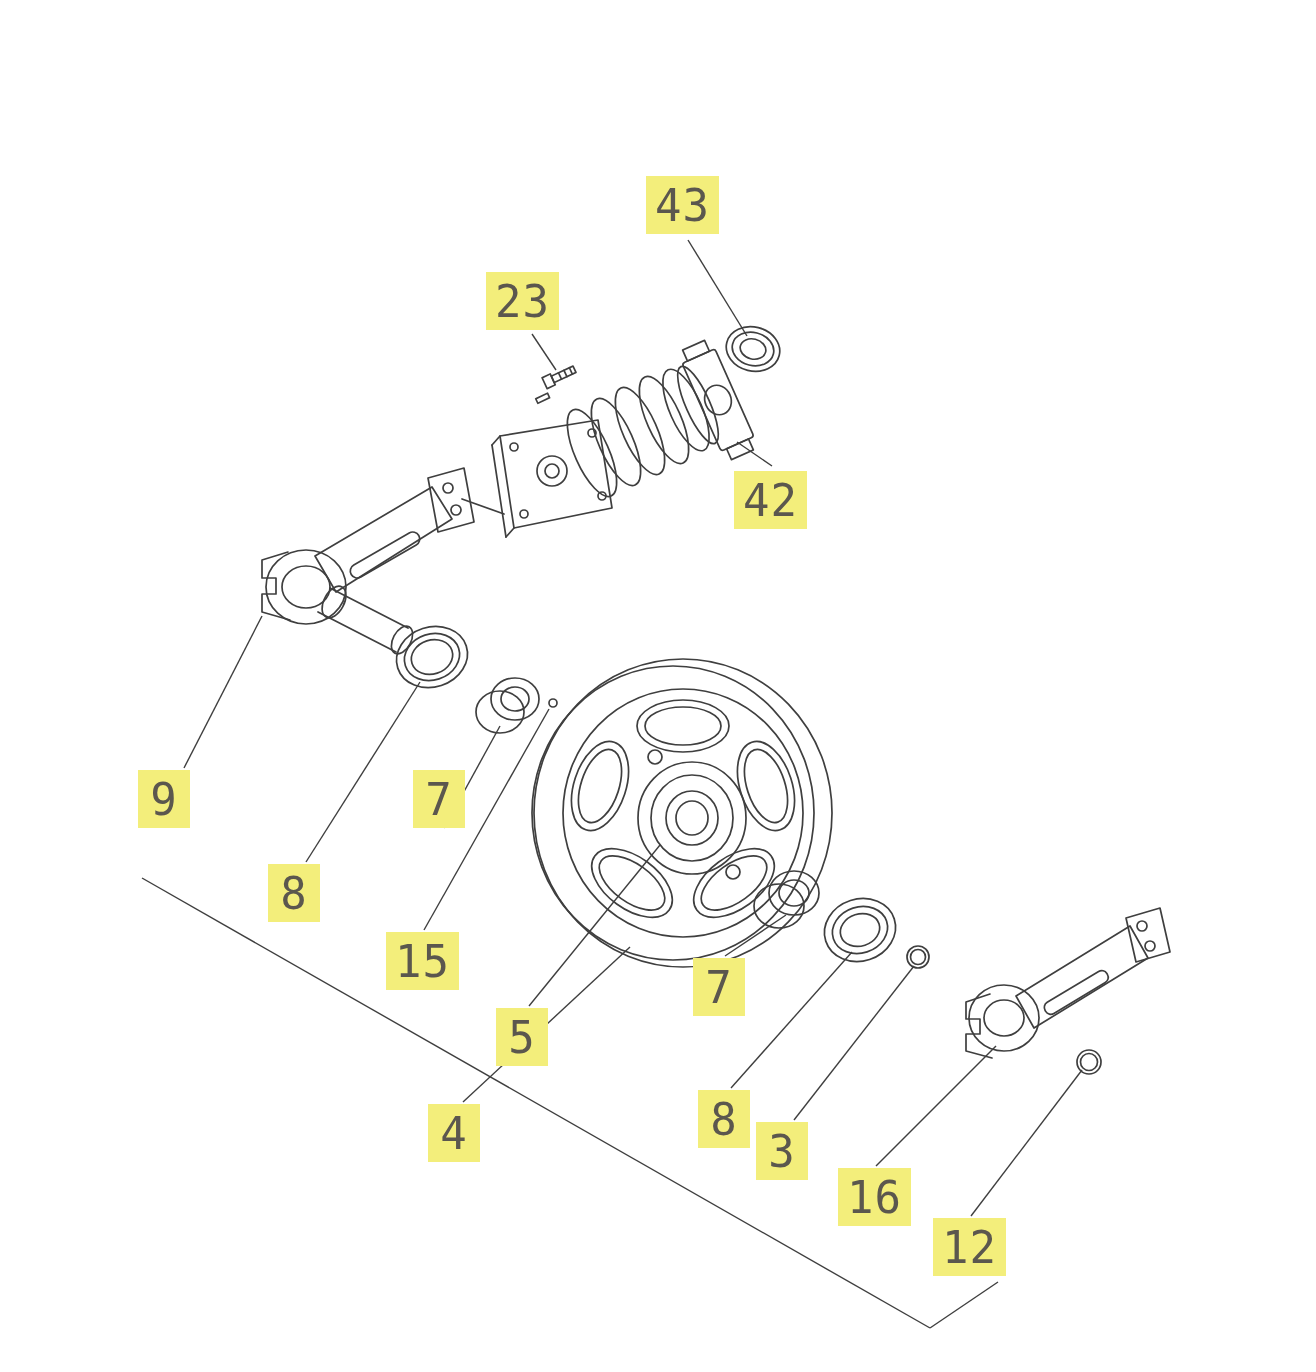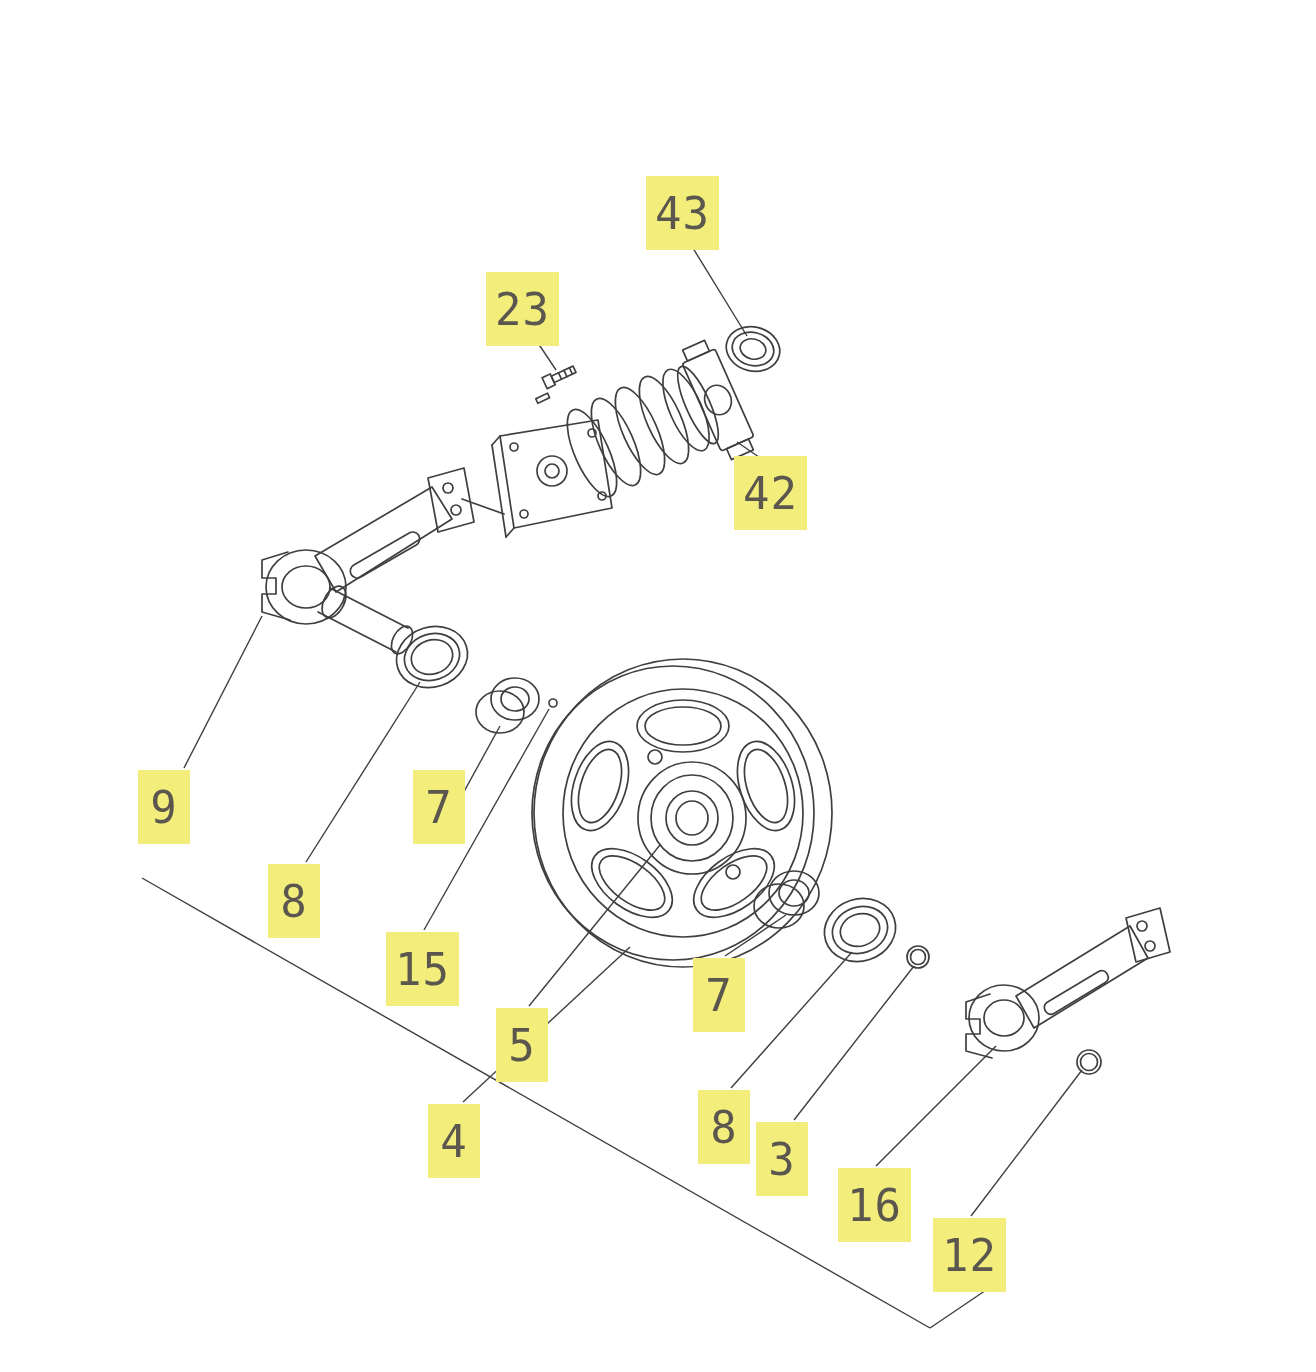--- a/index.html
+++ b/index.html
@@ -10,21 +10,21 @@
   html,body{margin:0;padding:0;}
   body{
     width:1316px;height:1372px;background:#ffffff;overflow:hidden;
     font-family:"DejaVu Sans","Liberation Sans",sans-serif;
   }
   .stage{position:relative;width:1316px;height:1372px;}
   .stage > svg{position:absolute;left:0;top:0;}
   .ln{fill:none;stroke:var(--line-color);stroke-width:1.7;stroke-linejoin:round;stroke-linecap:round;}
   .leader line{fill:none;stroke:var(--line-color);stroke-width:1.4;}
   .callout{
-    position:absolute;height:74px;min-width:52px;box-sizing:border-box;
+    position:absolute;height:58px;min-width:52px;box-sizing:border-box;
     display:flex;align-items:center;justify-content:center;
     padding:0 9px;background:var(--callout-bg);color:var(--callout-text);
     font-family:"DejaVu Sans Mono","Liberation Mono",monospace;
     font-size:44px;font-weight:400;letter-spacing:1px;user-select:none;
   }
 </style>
 </head>
 <body style="background: rgb(255, 255, 255);">
 
 <div class="stage">
@@ -183,21 +183,21 @@
     </g>
 
     <g class="ln">
       <circle cx="1089" cy="1062" r="12"></circle>
       <circle cx="1089" cy="1062" r="8.5"></circle>
     </g>
   </svg>
 
   <div class="callout" style="left:646px;top:176px">43</div>
   <div class="callout" style="left:486px;top:272px">23</div>
-  <div class="callout" style="left:734px;top:456px">42</div>
+  <div class="callout" style="left:734px;top:471px">42</div>
   <div class="callout" style="left:138px;top:770px">9</div>
   <div class="callout" style="left:268px;top:864px">8</div>
   <div class="callout" style="left:413px;top:770px">7</div>
   <div class="callout" style="left:386px;top:932px">15</div>
   <div class="callout" style="left:496px;top:1008px">5</div>
   <div class="callout" style="left:693px;top:958px">7</div>
   <div class="callout" style="left:428px;top:1104px">4</div>
   <div class="callout" style="left:698px;top:1090px">8</div>
   <div class="callout" style="left:756px;top:1122px">3</div>
   <div class="callout" style="left:838px;top:1168px">16</div>

